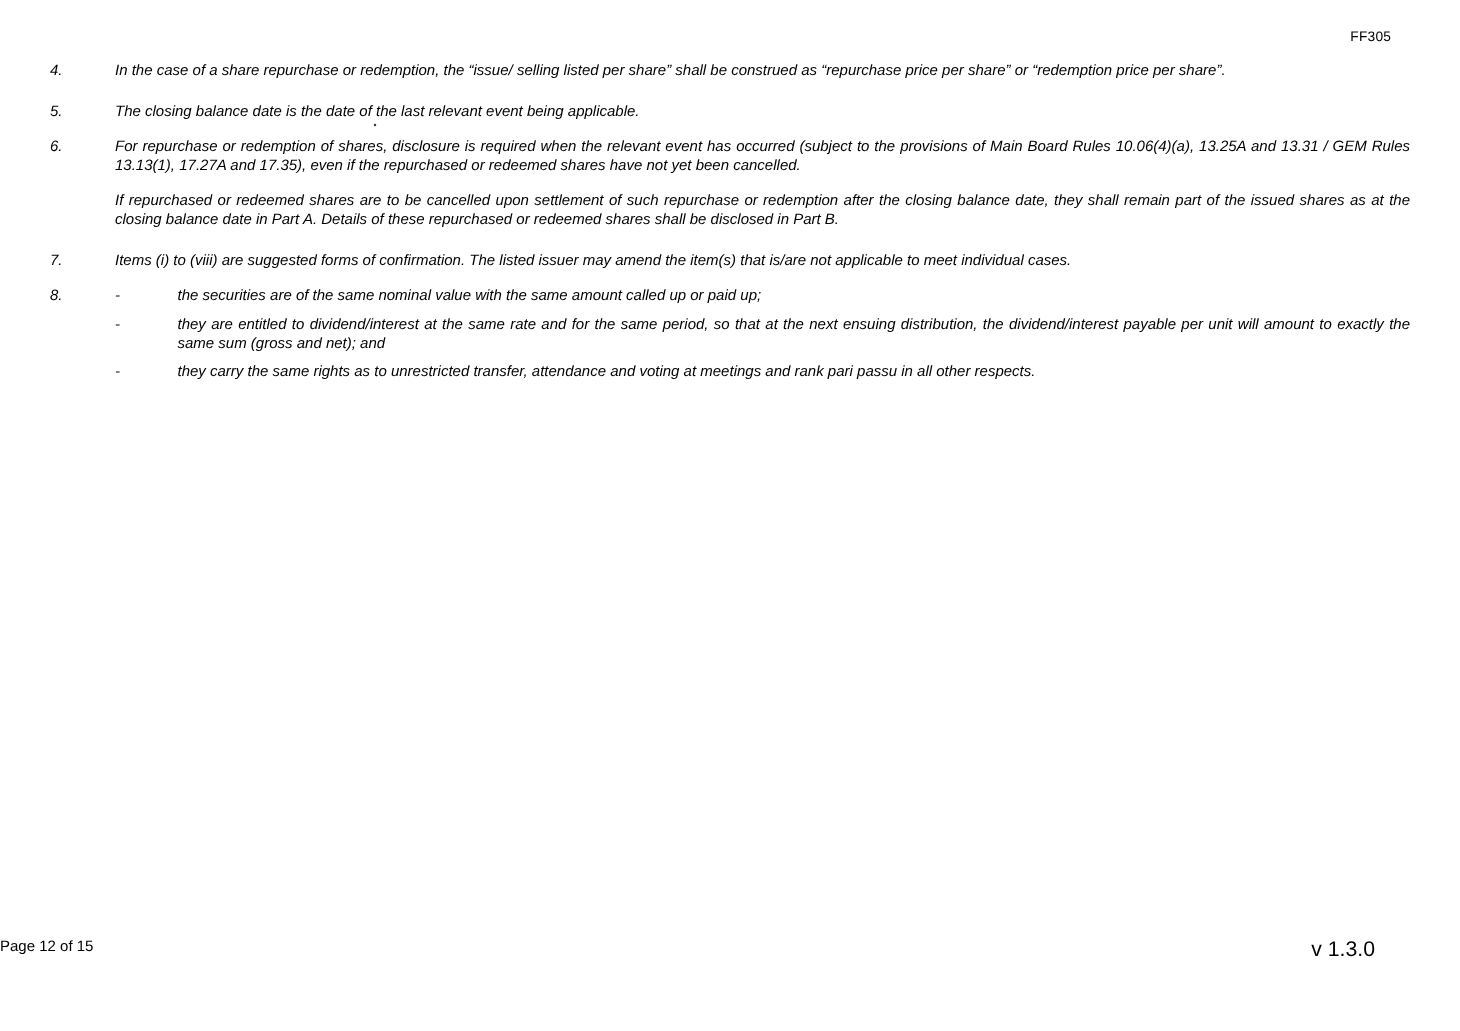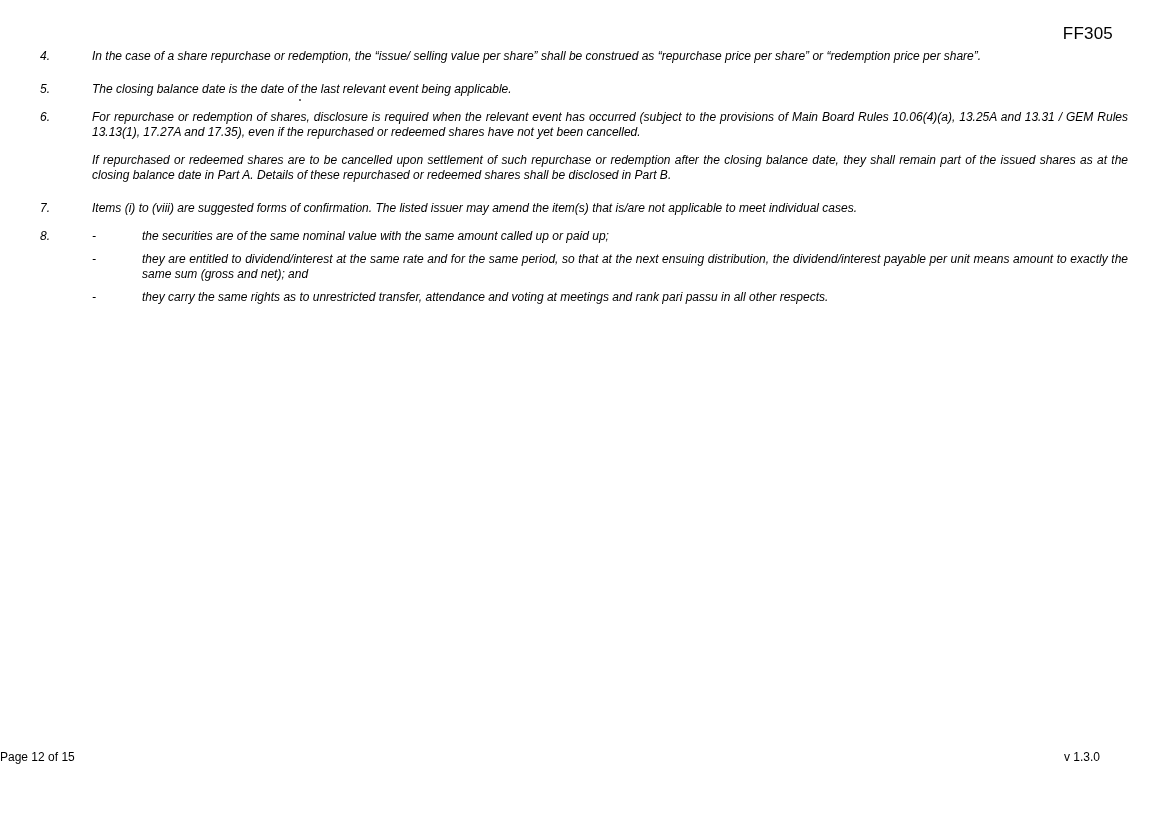--- a/index.html
+++ b/index.html
@@ -13,21 +13,21 @@
     position: relative;
     overflow: hidden;
     font-family: "Liberation Sans", sans-serif;
     color: #000000;
   }
   
   .form-code {
     position: absolute;
     top: 24px;
     right: 55px;
-    font-size: 17px;
+    font-size: 11px;
     font-style: normal;
     letter-spacing: 0.2px;
   }
   
   .notes {
     position: absolute;
     top: 49px;
     left: 40px;
     right: 40px;
     font-style: italic;
@@ -84,35 +84,35 @@
     left: 0;
     right: 0;
     text-align: left;
     font-size: 12px;
     font-style: normal;
   }
   .footer-version {
     position: absolute;
     top: 750px;
     right: 68px;
-    font-size: 12px;
+    font-size: 17px;
     font-style: normal;
   }
 </style>
 </head>
 <body>
 
 <div class="form-code">FF305</div>
 
 <main class="notes">
 
   <div class="note">
     <div class="note-num">4.</div>
     <div class="note-body">
-      <p class="mb18">In the case of a share repurchase or redemption, the “issue/ selling value per share” shall be construed as “repurchase price per share” or “redemption price per share”.</p>
+      <p class="mb18">In the case of a share repurchase or redemption, the “issue/ selling listed per share” shall be construed as “repurchase price per share” or “redemption price per share”.</p>
     </div>
   </div>
 
   <div class="note">
     <div class="note-num">5.</div>
     <div class="note-body">
       <p class="mb14">The closing balance date is the date of the last relevant event being applicable.</p>
     </div>
   </div>
 
@@ -133,21 +133,21 @@
 
   <div class="note">
     <div class="note-num">8.</div>
     <div class="note-body">
       <div class="sub-item">
         <span class="sub-marker">-</span>
         <p>the securities are of the same nominal value with the same amount called up or paid up;</p>
       </div>
       <div class="sub-item">
         <span class="sub-marker">-</span>
-        <p>they are entitled to dividend/interest at the same rate and for the same period, so that at the next ensuing distribution, the dividend/interest payable per unit means amount to exactly the same sum (gross and net); and</p>
+        <p>they are entitled to dividend/interest at the same rate and for the same period, so that at the next ensuing distribution, the dividend/interest payable per unit will amount to exactly the same sum (gross and net); and</p>
       </div>
       <div class="sub-item">
         <span class="sub-marker">-</span>
         <p>they carry the same rights as to unrestricted transfer, attendance and voting at meetings and rank pari passu in all other respects.</p>
       </div>
     </div>
   </div>
 
 </main>
 

